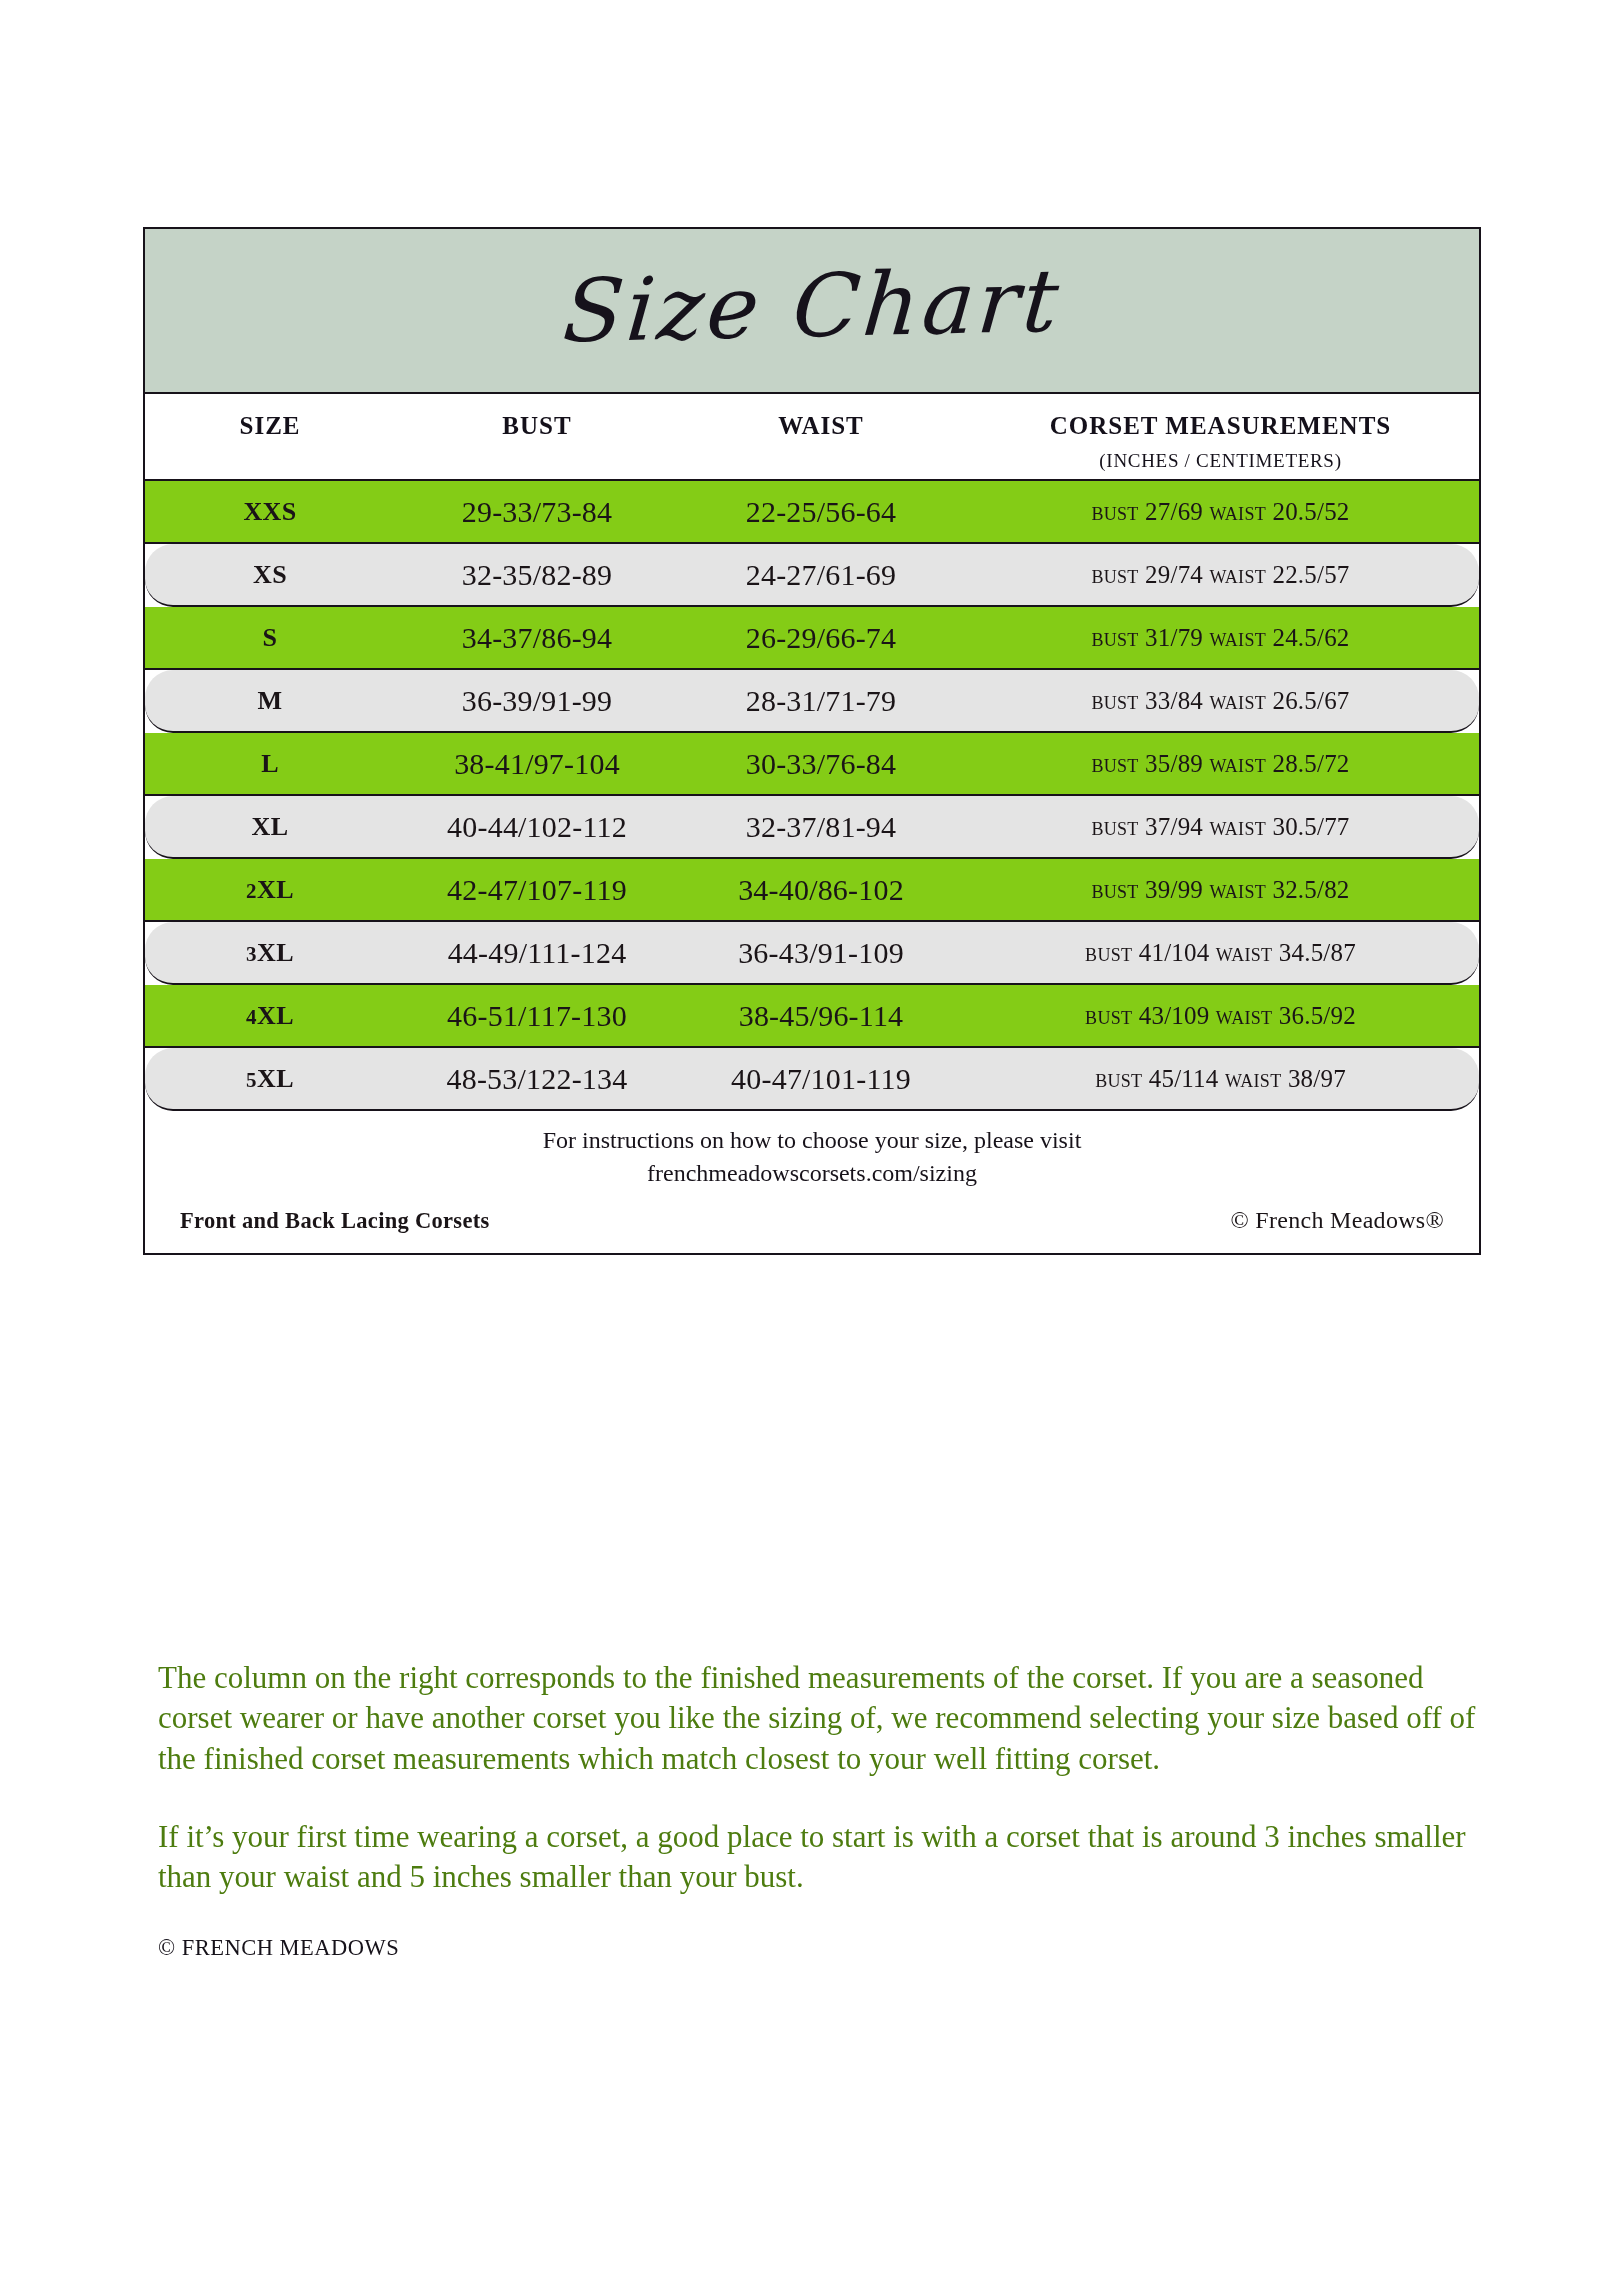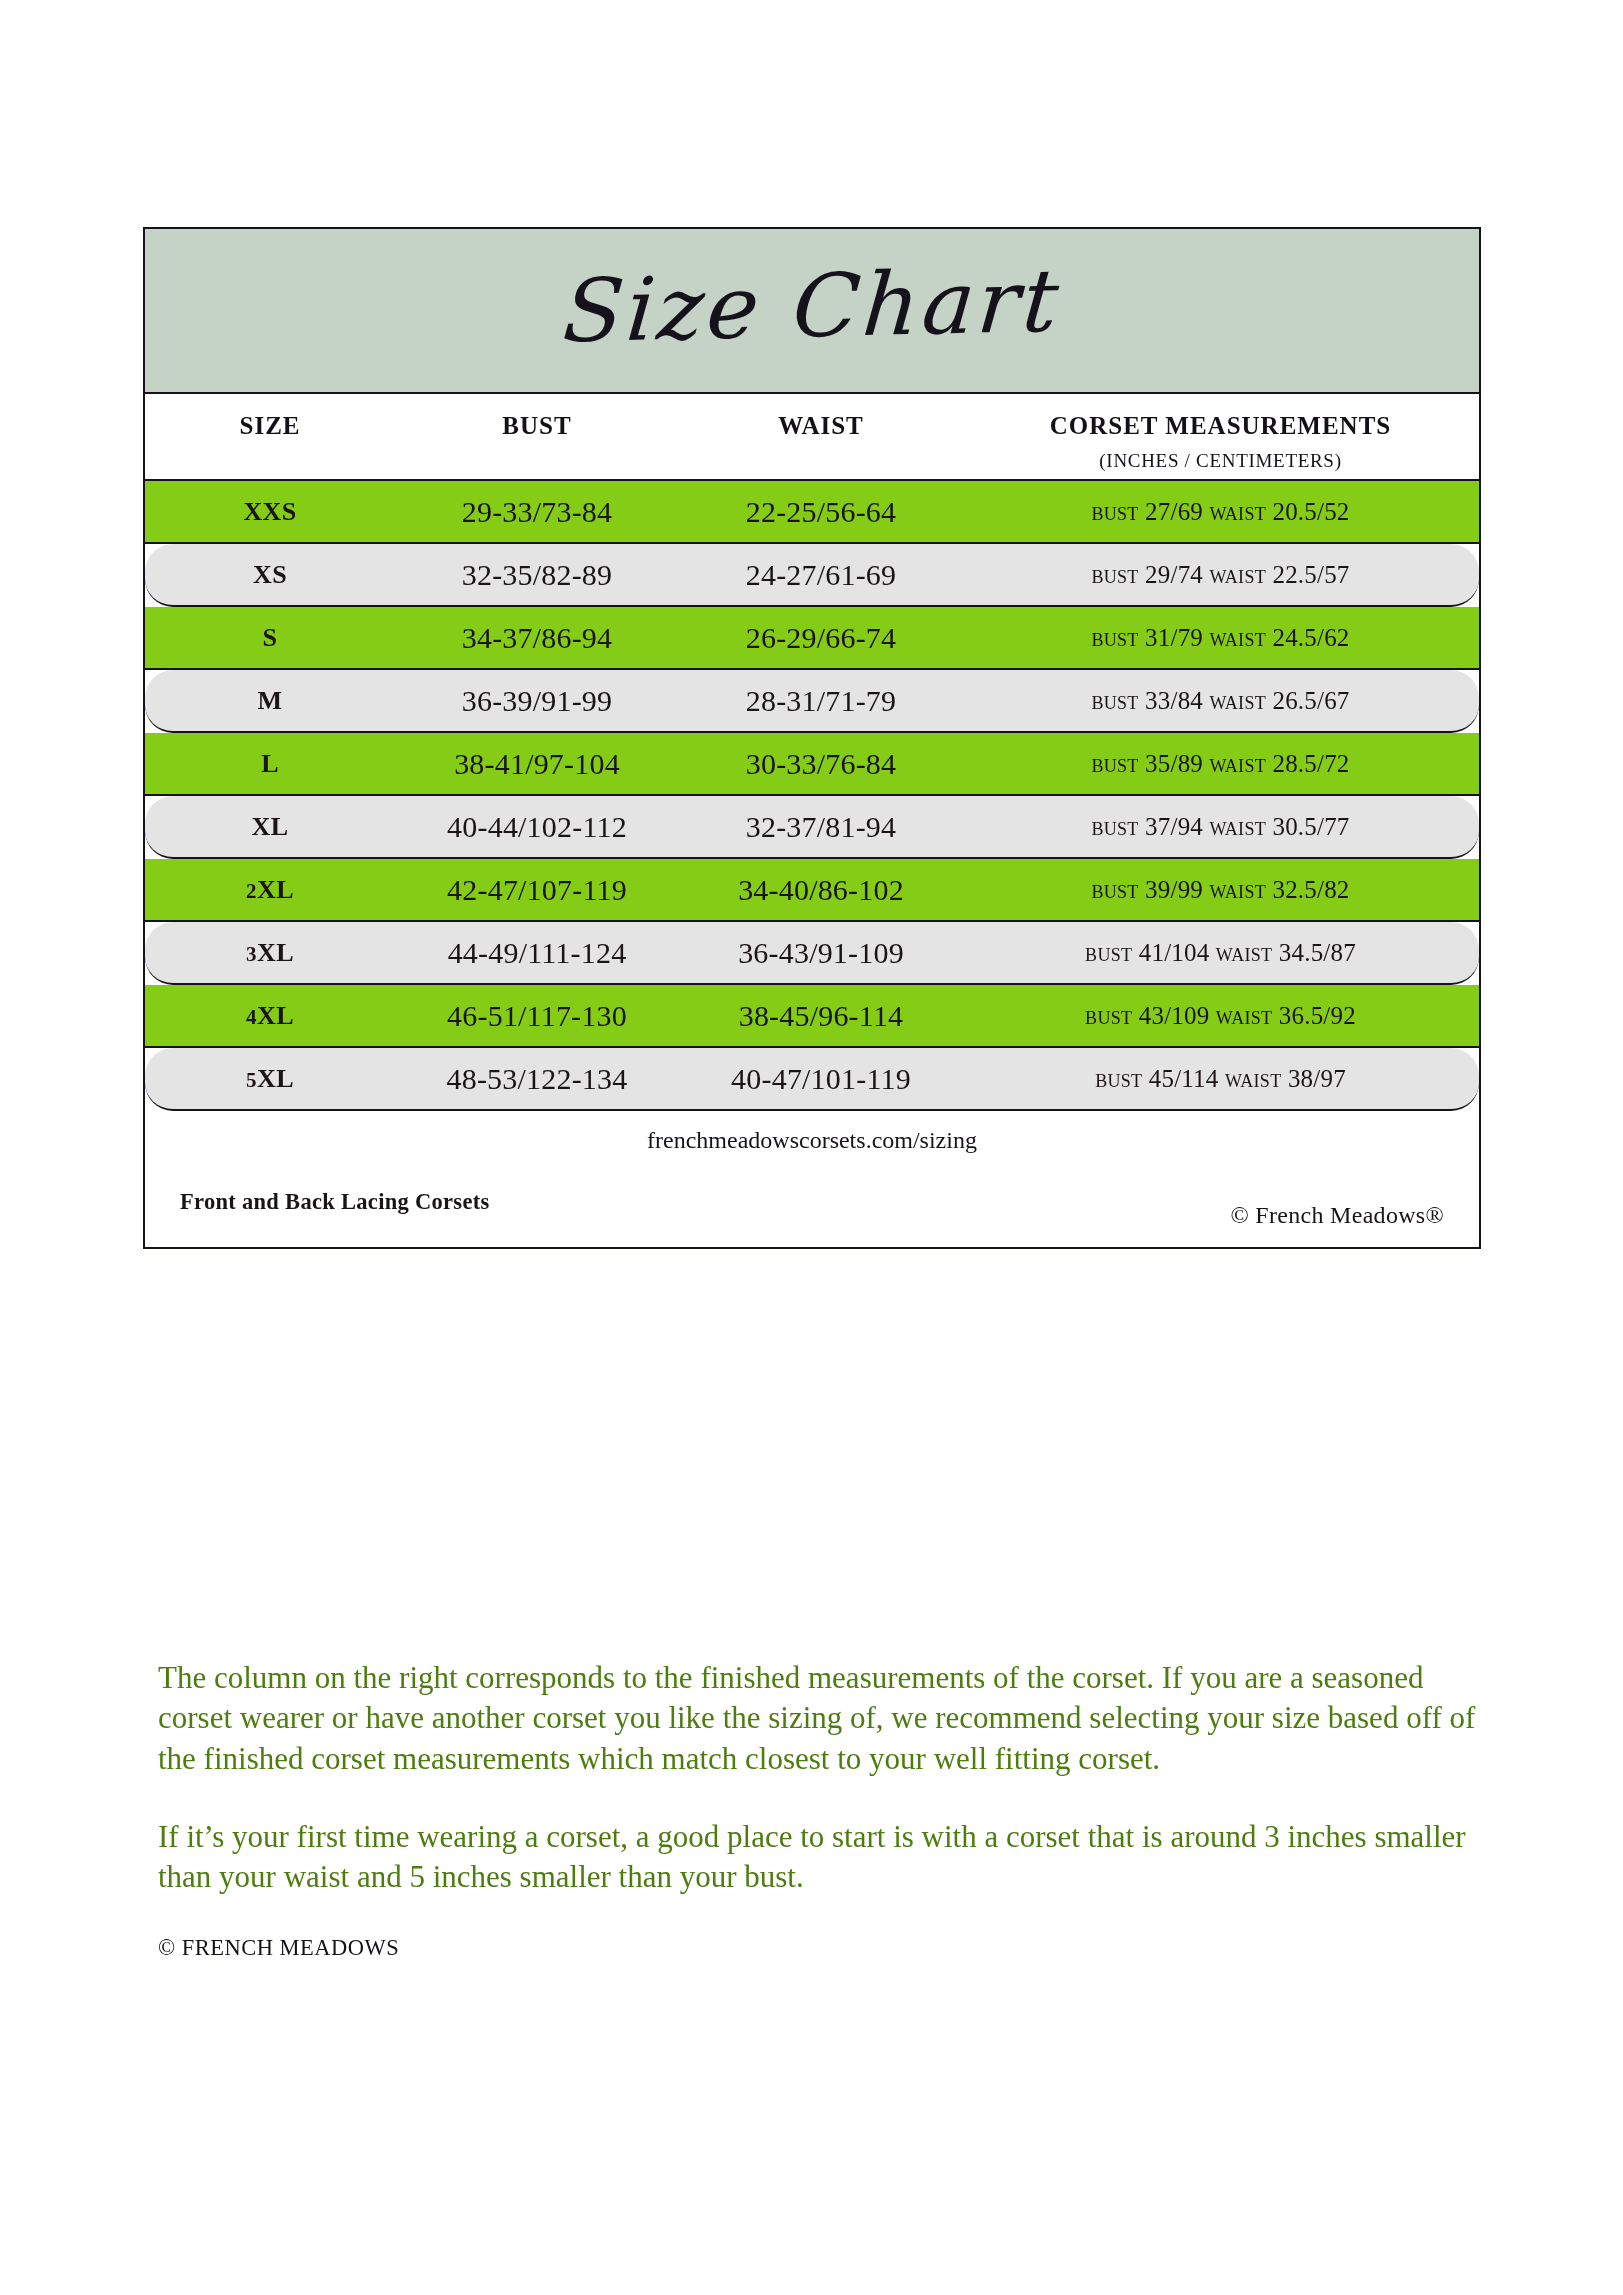--- a/index.html
+++ b/index.html
@@ -153,21 +153,20 @@
     box-sizing: border-box;
   }
   .brand-left {
     font-weight: 700;
     font-size: 22.5px;
     letter-spacing: 0.3px;
   }
   .brand-right {
     font-size: 24px;
     letter-spacing: 0.3px;
-    margin-top: 28px;
   }
 
   
   .body-copy {
     position: absolute;
     left: 158px;
     top: 1658px;
     width: 1318px;
   }
   .para {
@@ -267,20 +266,21 @@
         </div>
         <div class="data-row shaded">
           <div class="cell cell-size"><span class="pfx">5</span><span>XL</span></div>
           <div class="cell cell-bust">48-53/122-134</div>
           <div class="cell cell-waist">40-47/101-119</div>
           <div class="cell cell-corset"><span class="lbl">Bust</span> <span>45/114</span> <span class="lbl">Waist</span> <span>38/97</span></div>
         </div>
       </div>
 
     <div class="instructions">
+      <div>For instructions on how to choose your size, please visit</div>
       <div>frenchmeadowscorsets.com/sizing</div>
     </div>
 
     <div class="brand-row">
       <div class="brand-left">Front and Back Lacing Corsets</div>
       <div class="brand-right">© French Meadows®</div>
     </div>
 
   </div>
 

